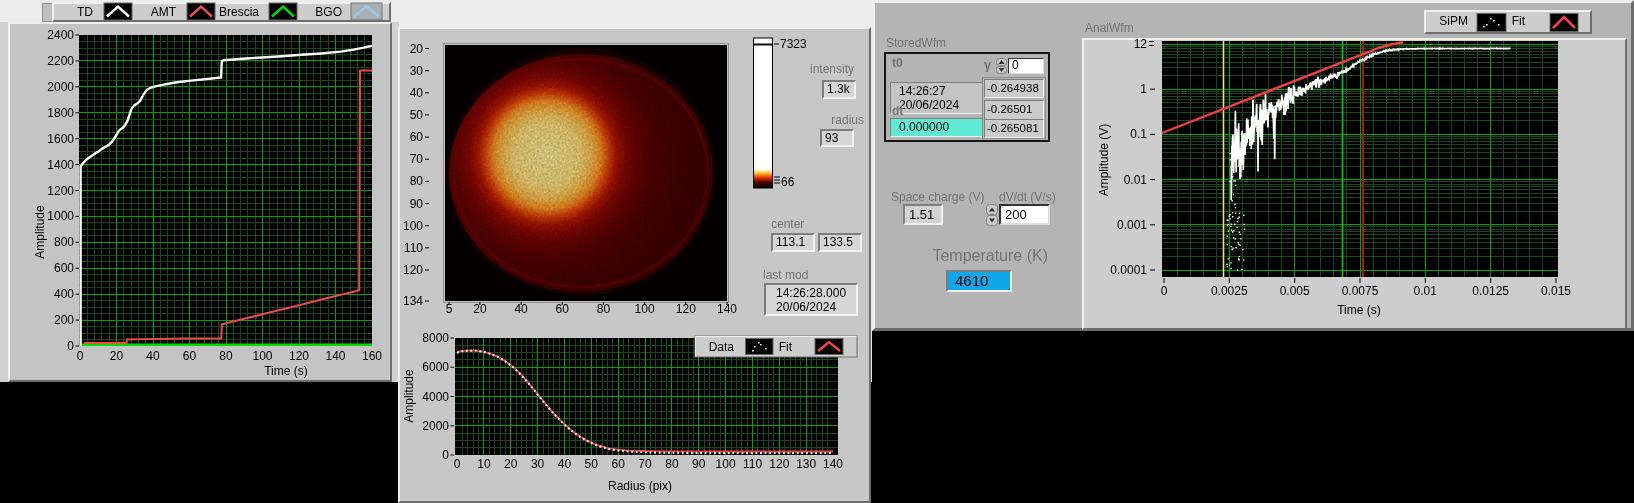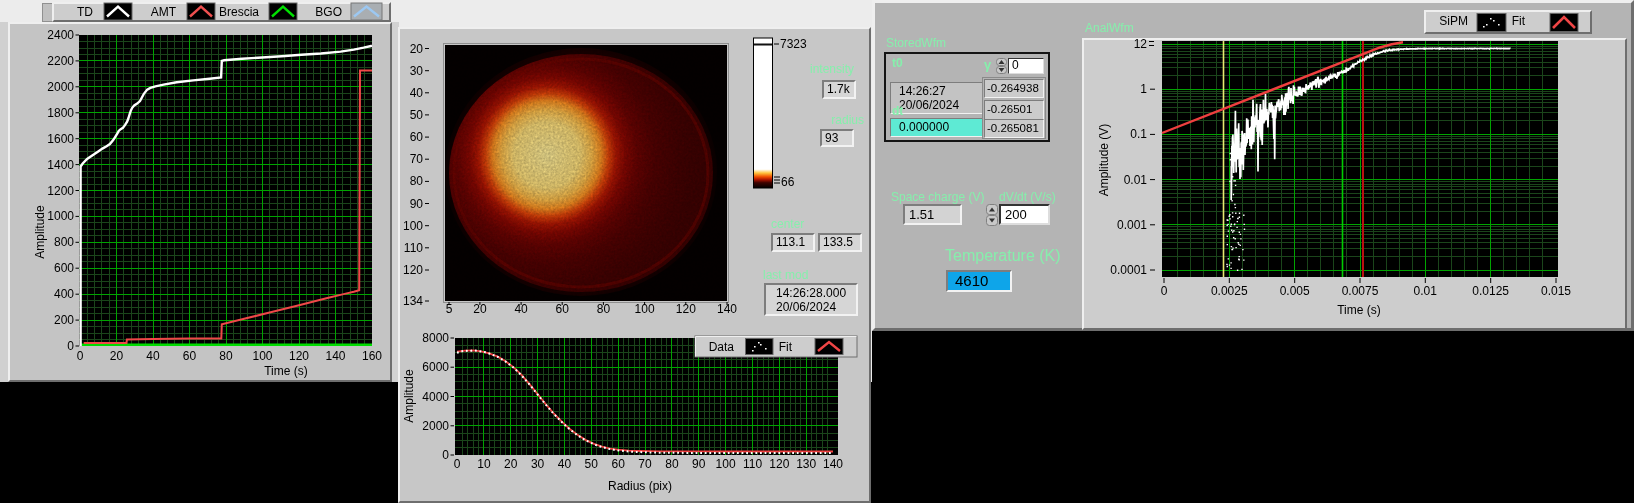--- a/index.html
+++ b/index.html
@@ -1,33 +1,33 @@
 <!DOCTYPE html>
 <html><head><meta charset="utf-8"><style>
 *{margin:0;padding:0;box-sizing:border-box}
 body{width:1634px;height:503px;background:#000;font-family:"Liberation Sans",sans-serif;position:relative;overflow:hidden}
 .tk{font-family:"Liberation Sans",sans-serif;font-size:12px;fill:#000}
-.lab{position:absolute;font-size:12px;color:#86efac;white-space:nowrap}
+.lab{position:absolute;font-size:12px;color:#737373;white-space:nowrap}
 .box{position:absolute;background:#d6d6d6;border-style:solid;border-width:2px;border-color:#7d7d7d #f2f2f2 #f2f2f2 #7d7d7d;font-size:12px;color:#000;white-space:nowrap}
 .raised{border-style:solid;border-width:2px;border-color:#efefef #6e6e6e #6e6e6e #efefef}
 svg{position:absolute;left:0;top:0}
 </style></head><body>
 <div style="position:absolute;left:0;top:0;width:872px;height:382px;background:#ececec"></div>
 <div style="position:absolute;left:0;top:22px;width:9px;height:360px;background:#d0d0d0"></div>
 <div style="position:absolute;left:391px;top:22px;width:8px;height:360px;background:#d2d2d2"></div>
 <div style="position:absolute;left:42px;top:3px;width:20px;height:19px;background:#c0c0c0;border:1px solid #909090"></div>
 <div class="raised" style="position:absolute;left:52px;top:2px;width:339px;height:20px;background:#cdcdcd"></div>
 <div class="raised" style="position:absolute;left:8px;top:22px;width:384px;height:360px;background:#c4c4c4"></div>
 <div class="raised" style="position:absolute;left:398px;top:27px;width:473px;height:476px;background:#c7c7c7"></div>
 <div class="raised" style="position:absolute;left:872px;top:0px;width:762px;height:331px;background:#b4b4b4;border-width:3px"></div>
 <div class="raised" style="position:absolute;left:1082px;top:38px;width:545px;height:292px;background:#cdcdcd"></div>
 <div class="raised" style="position:absolute;left:1424px;top:10px;width:168px;height:24px;background:#cdcdcd"></div>
 
 <div class="lab" style="left:800px;top:62px;width:64px;text-align:center">intensity</div>
-<div class="box" style="left:822px;top:80px;width:34px;height:19px;line-height:15px;padding-left:3px">1.7k</div>
+<div class="box" style="left:822px;top:80px;width:34px;height:19px;line-height:15px;padding-left:3px">1.3k</div>
 <div class="lab" style="left:804px;top:113px;width:60px;text-align:right">radius</div>
 <div class="box" style="left:820px;top:129px;width:34px;height:18px;line-height:14px;padding-left:3px">93</div>
 <div class="lab" style="left:771px;top:217px">center</div>
 <div class="box" style="left:771px;top:233px;width:44px;height:19px;line-height:15px;padding-left:3px">113.1</div>
 <div class="box" style="left:818px;top:233px;width:44px;height:19px;line-height:15px;padding-left:3px">133.5</div>
 <div class="lab" style="left:763px;top:268px">last mod</div>
 <div class="box" style="left:764px;top:283px;width:94px;height:33px;line-height:14px;padding-left:10px;padding-top:1px">14:26:28.000<br>20/06/2024</div>
 
 <div class="lab" style="left:886px;top:36px">StoredWfm</div>
 <div style="position:absolute;left:884px;top:52px;width:166px;height:90px;border:2px solid #141414;background:#b4b4b4"></div>
@@ -41,30 +41,30 @@
 <rect x="0.5" y="8.5" width="10" height="7.0" rx="3" fill="#c8c8c8" stroke="#808080"></rect>
 <path d="M2.5 6.0 L5.5 2.0 L8.5 6.0 Z" fill="#333"></path>
 <path d="M2.5 10.0 L5.5 14.0 L8.5 10.0 Z" fill="#333"></path>
 </svg>
 <div class="box" style="left:1008px;top:58px;width:36px;height:16px;line-height:13px;padding-left:3px;background:#fff;border-width:1px;border-color:#333 #ddd #ddd #333">0</div>
 <div style="position:absolute;left:982px;top:77px;width:64px;height:62px;border:1px solid #8a8a8a"></div>
 <div class="box" style="left:984px;top:79px;width:60px;height:19px;line-height:16px;padding-left:2px;background:#cbcbcb;border-width:1px;font-size:11.5px">-0.264938</div>
 <div class="box" style="left:984px;top:100px;width:60px;height:35px;line-height:16px;padding-left:2px;background:#cbcbcb;border-width:1px;font-size:11.5px">-0.26501</div>
 <div class="box" style="left:984px;top:119px;width:60px;height:19px;line-height:16px;padding-left:2px;background:#cbcbcb;border-width:1px;font-size:11.5px">-0.265081</div>
 <div class="lab" style="left:891px;top:190px">Space charge (V)</div>
-<div class="box" style="left:903px;top:204px;width:59px;height:21px;line-height:17px;padding-left:4px;font-size:13px;background:#d3d3d3">1.51</div>
+<div class="box" style="left:903px;top:204px;width:40px;height:21px;line-height:17px;padding-left:4px;font-size:13px;background:#d3d3d3">1.51</div>
 <div class="lab" style="left:999px;top:190px">dV/dt (V/s)</div>
 <svg style="position:absolute;left:986px;top:204px" width="12" height="22">
 <rect x="0.5" y="0.5" width="11" height="10.0" rx="3" fill="#c8c8c8" stroke="#808080"></rect>
 <rect x="0.5" y="11.5" width="11" height="10.0" rx="3" fill="#c8c8c8" stroke="#808080"></rect>
 <path d="M3.0 7.5 L6.0 3.5 L9.0 7.5 Z" fill="#333"></path>
 <path d="M3.0 14.5 L6.0 18.5 L9.0 14.5 Z" fill="#333"></path>
 </svg>
 <div class="box" style="left:999px;top:204px;width:51px;height:21px;line-height:17px;padding-left:4px;font-size:13px;background:#fff;border-color:#333 #ddd #ddd #333">200</div>
-<div class="lab" style="left:945px;top:247px;width:140px;text-align:left;font-size:16px">Temperature (K)</div>
+<div class="lab" style="left:908px;top:247px;width:140px;text-align:right;font-size:16px">Temperature (K)</div>
 <div class="box" style="left:946px;top:270px;width:66px;height:22px;line-height:18px;padding-left:7px;font-size:15px;background:#0ea5e9">4610</div>
 <div class="lab" style="left:1085px;top:21px">AnalWfm</div>
 
 <svg width="1634" height="503" viewBox="0 0 1634 503">
 <rect x="79" y="35" width="293" height="311" fill="#000000"></rect>
     <path d="M87.3 35V346 M94.6 35V346 M101.9 35V346 M109.2 35V346 M123.8 35V346 M131.1 35V346 M138.4 35V346 M145.7 35V346 M160.3 35V346 M167.6 35V346 M174.9 35V346 M182.2 35V346 M196.8 35V346 M204.1 35V346 M211.4 35V346 M218.7 35V346 M233.3 35V346 M240.6 35V346 M247.9 35V346 M255.2 35V346 M269.8 35V346 M277.1 35V346 M284.4 35V346 M291.7 35V346 M306.3 35V346 M313.6 35V346 M320.9 35V346 M328.2 35V346 M342.8 35V346 M350.1 35V346 M357.4 35V346 M364.7 35V346 M79 339.5H372 M79 333.0H372 M79 326.6H372 M79 313.6H372 M79 307.1H372 M79 300.6H372 M79 287.7H372 M79 281.2H372 M79 274.7H372 M79 261.8H372 M79 255.3H372 M79 248.8H372 M79 235.9H372 M79 229.4H372 M79 222.9H372 M79 209.9H372 M79 203.5H372 M79 197.0H372 M79 184.0H372 M79 177.5H372 M79 171.1H372 M79 158.1H372 M79 151.6H372 M79 145.1H372 M79 132.2H372 M79 125.7H372 M79 119.2H372 M79 106.3H372 M79 99.8H372 M79 93.3H372 M79 80.4H372 M79 73.9H372 M79 67.4H372 M79 54.4H372 M79 48.0H372 M79 41.5H372" stroke="#1b451b" stroke-width="1" fill="none" shape-rendering="crispEdges"></path>
     <path d="M116.5 35V346 M153.0 35V346 M189.5 35V346 M226.0 35V346 M262.5 35V346 M299.0 35V346 M335.5 35V346 M79 320.1H372 M79 294.2H372 M79 268.2H372 M79 242.3H372 M79 216.4H372 M79 190.5H372 M79 164.6H372 M79 138.7H372 M79 112.8H372 M79 86.8H372 M79 60.9H372" stroke="#00a400" stroke-width="1" fill="none" shape-rendering="crispEdges"></path>
     <line x1="80.9" y1="344.7" x2="372.0" y2="344.7" stroke="#00dc00" stroke-width="2.4"></line>
     <polyline points="83.7,343.1 126.5,343.1 126.9,339.5 153.0,339.1 189.5,338.6 221.3,338.5 221.8,324.2 244.2,318.8 271.6,312.0 299.0,305.2 326.4,298.3 344.6,293.9 353.8,291.8 359.2,290.3 360.0,70.6 372.0,70.5" fill="none" stroke="#f04848" stroke-width="2"></polyline>
     <polyline points="80.6,346.0 80.6,166.5 82.7,163.5 87.1,158.9 93.7,154.6 98.6,151.2 102.4,148.6 106.6,146.3 109.9,144.1 113.2,140.1 115.4,136.7 117.4,133.5 118.7,130.9 120.7,129.2 122.9,127.9 125.1,124.9 127.1,121.7 128.4,118.3 129.6,114.3 130.9,110.4 132.2,107.8 134.2,105.5 136.8,103.8 140.0,101.1 143.9,93.8 147.2,89.6 150.4,87.9 155.4,86.3 163.6,84.6 176.7,82.3 193.2,80.4 209.6,78.7 221.1,77.4 221.8,60.9 224.2,60.3 242.2,58.8 262.0,57.5 281.7,56.3 301.4,54.8 320.9,53.5 340.6,51.6 353.8,49.6 363.6,47.7 371.1,46.0 372.0,45.9" fill="none" stroke="#ffffff" stroke-width="2.4"></polyline>

